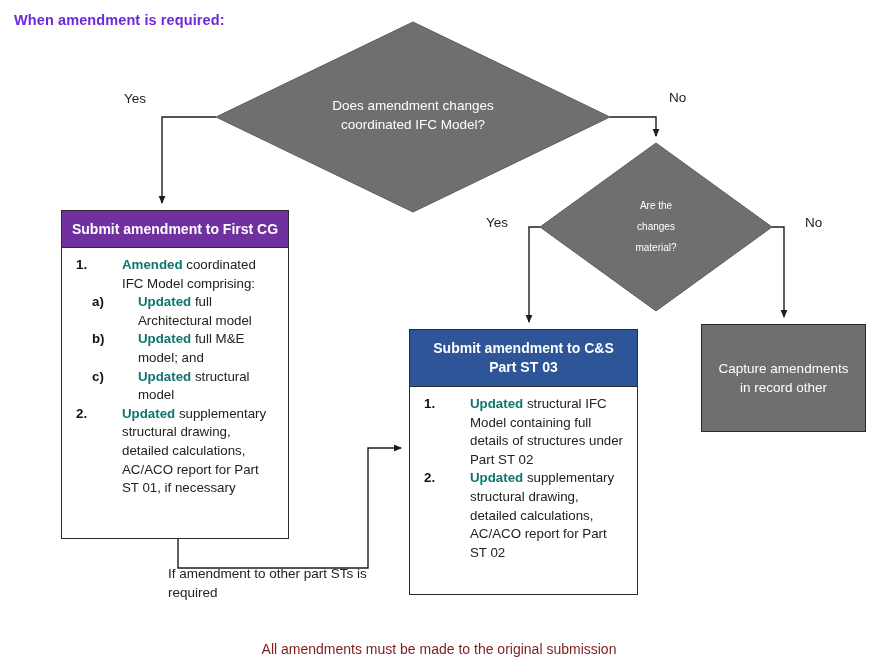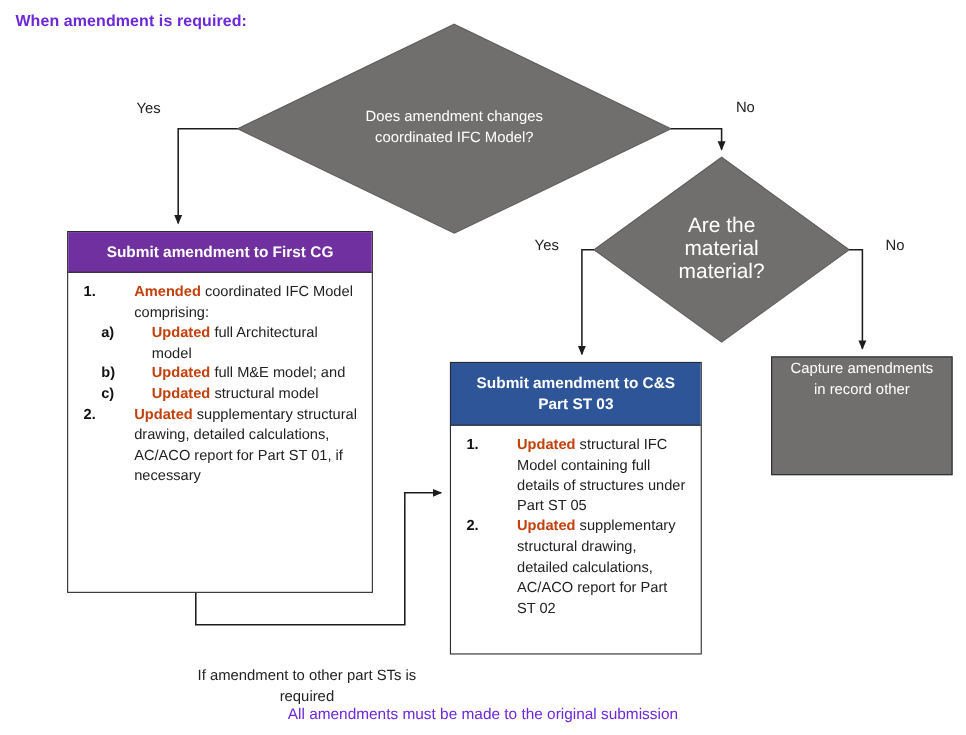--- a/index.html
+++ b/index.html
@@ -39,54 +39,54 @@
     color: #222222;
     white-space: nowrap;
   }
   #edge-label-yes-1 { left: 124px; top: 91px; }
   #edge-label-no-1  { left: 669px; top: 90px; }
   #edge-label-yes-2 { left: 486px; top: 215px; }
   #edge-label-no-2  { left: 805px; top: 215px; }
 
   #loop-label {
     left: 168px;
-    top: 604px;
+    top: 564px;
     width: 222px;
-    text-align: center;
+    text-align: left;
     font-size: 13.5px;
     line-height: 19px;
     color: #222222;
   }
 
   #footer-note {
     left: 0px;
     top: 641px;
     width: 878px;
     text-align: center;
     font-size: 14px;
-    color: #6d28d9;
+    color: #7f1d1d;
   }
 
   
   .diamond-text {
     color: #ffffff;
     text-align: center;
     line-height: 19px;
   }
   #decision-1-text {
     left: 288px;
     top: 96px;
     width: 250px;
     font-size: 13.5px;
   }
   #decision-2-text {
     left: 590px;
     top: 195px;
     width: 132px;
-    font-size: 19px;
+    font-size: 10px;
     line-height: 21px;
   }
 
   
   .proc-box {
     border: 1.6px solid #2b2b2b;
     box-sizing: border-box;
     background: #ffffff;
   }
   .proc-header {
@@ -115,28 +115,28 @@
   }
   .marker {
     font-weight: bold;
     color: #111111;
     flex: 0 0 auto;
     text-align: left;
   }
   .lvl1 > li > .marker { width: 46px; padding-left: 6px; }
   .lvl2 > li > .marker { width: 46px; padding-left: 22px; }
   .li-text { flex: 1 1 auto; }
-  .li-text b { font-weight: bold; color: #c2410c; }
+  .li-text b { font-weight: bold; color: #0f766e; }
   .sub-wrap { margin-top: 0px; }
 
   
   #box-first-cg {
     left: 61px;
     top: 210px;
-    width: 278px;
+    width: 228px;
     height: 329px;
   }
   #box-first-cg .proc-header {
     background: #7030A0;
     height: 37px;
     border-bottom: 1.6px solid #2b2b2b;
   }
 
   
   #box-cs-st02 {
@@ -154,20 +154,21 @@
   
   #box-record-plans {
     left: 701px;
     top: 324px;
     width: 165px;
     height: 108px;
     background: #716E6E;
     border: 1.6px solid #2b2b2b;
     box-sizing: border-box;
     display: flex;
+    align-items: center;
     justify-content: center;
   }
   #box-record-plans .grey-text {
     color: #ffffff;
     font-size: 13.5px;
     line-height: 19px;
     text-align: center;
     width: 100%;
   }
 </style>
@@ -198,21 +199,21 @@
 
 <div class="abs" id="page-title">When amendment is required:</div>
 
 <div class="abs diamond-text" id="decision-1-text">
   <div>Does amendment changes</div>
   <div>coordinated IFC Model?</div>
 </div>
 
 <div class="abs diamond-text" id="decision-2-text">
   <div>Are the</div>
-  <div>material</div>
+  <div>changes</div>
   <div>material?</div>
 </div>
 
 <div class="abs edge-label" id="edge-label-yes-1">Yes</div>
 <div class="abs edge-label" id="edge-label-no-1">No</div>
 <div class="abs edge-label" id="edge-label-yes-2">Yes</div>
 <div class="abs edge-label" id="edge-label-no-2">No</div>
 
 <div class="abs proc-box" id="box-first-cg">
   <div class="proc-header">Submit amendment to First CG</div>
@@ -261,21 +262,21 @@
     <div>
       <div>Submit amendment to C&amp;S</div>
       <div>Part ST 03</div>
     </div>
   </div>
   <div class="proc-body">
     <ul class="olist lvl1">
       <li>
         <span class="marker">1.</span>
         <span class="li-text">
-          <b>Updated</b><span> structural IFC Model containing full details of structures under Part ST 05</span>
+          <b>Updated</b><span> structural IFC Model containing full details of structures under Part ST 02</span>
         </span>
       </li>
       <li>
         <span class="marker">2.</span>
         <span class="li-text">
           <b>Updated</b><span> supplementary structural drawing, detailed calculations, AC/ACO report for Part ST 02</span>
         </span>
       </li>
     </ul>
   </div>

